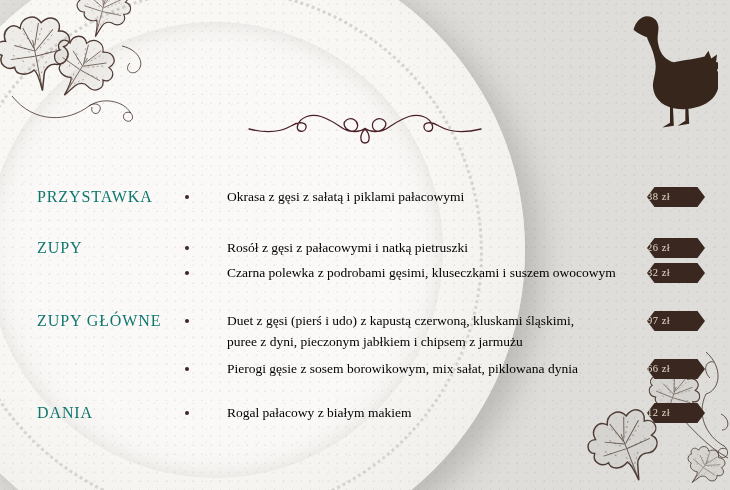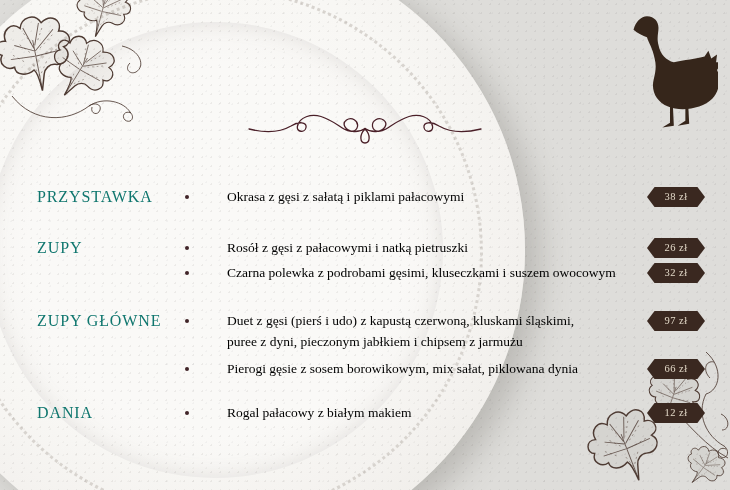--- a/index.html
+++ b/index.html
@@ -53,21 +53,21 @@
     border-radius:50%; background:#402428;
   }
   .item{
     position:absolute; left:199px; top:0; width:470px;
     font-size:13.5px; line-height:21px; color:#000000; white-space:pre-line;margin-left:28px;
   }
   .ribbon{
     position:absolute; left:647px; top:1px; width:58px; height:20px;
     background:#3a2820; color:#e3d9c8;
     clip-path:polygon(0 50%, 13% 0, 87% 0, 100% 50%, 87% 100%, 13% 100%);
-    font-size:10.5px; text-align:center; line-height:20px; letter-spacing:0.5px;
+    font-size:10.5px; line-height:20px; letter-spacing:0.5px;
   }
   .art{ stroke:#4e3b33; fill:none; stroke-width:1; opacity:0.85; }
 </style>
 </head>
 <body>
 
 <div class="canvas">
 
   <svg width="0" height="0" style="position:absolute">
     <defs>

